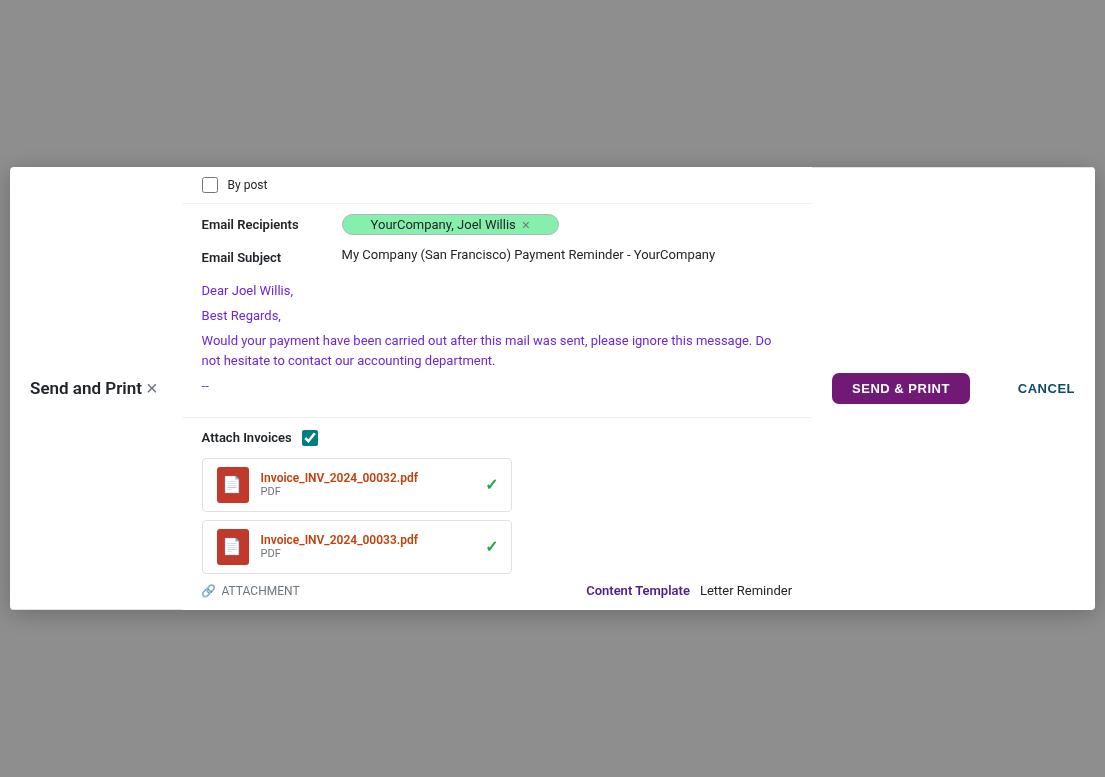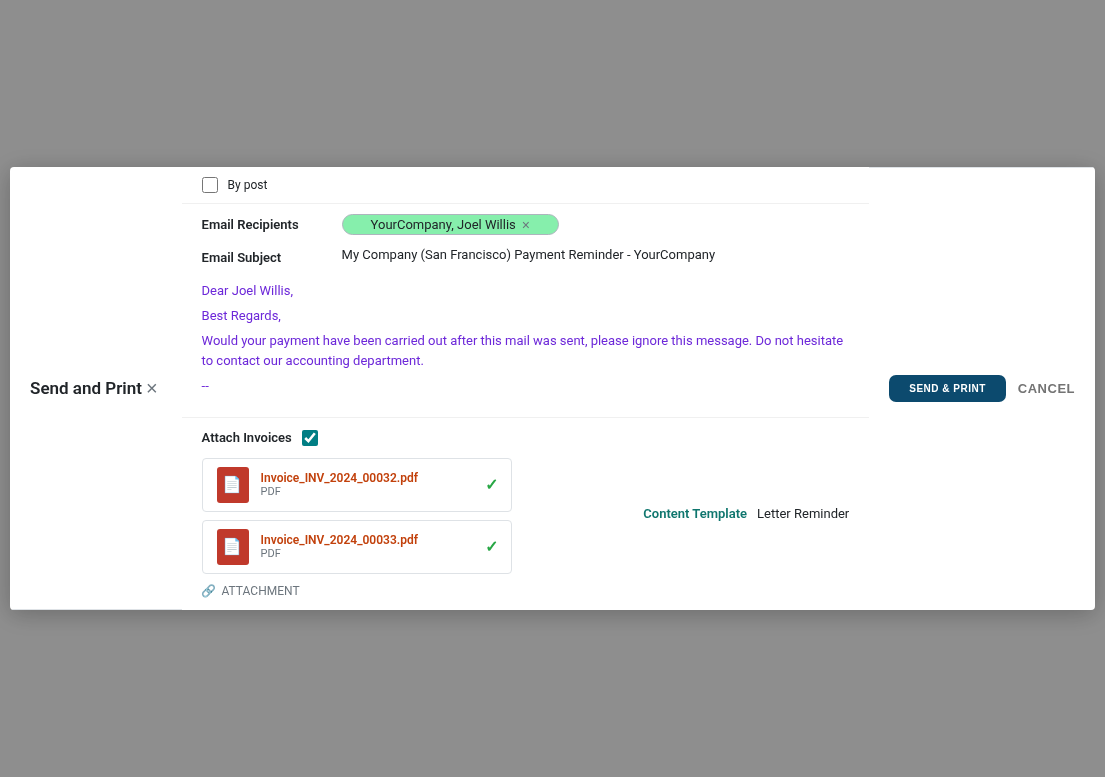--- a/index.html
+++ b/index.html
@@ -148,21 +148,21 @@
       margin-right: 10px;
     }
     .attach-checkbox {
       width: 16px;
       height: 16px;
       accent-color: #017e84;
       cursor: pointer;
     }
     .attach-meta-row {
       display: flex;
-      align-items: center;
+      align-items: flex-end;
       justify-content: space-between;
     }
     .invoices-list {
       display: flex;
       flex-direction: column;
       gap: 8px;
     }
     .invoice-item {
       display: flex;
       align-items: center;
@@ -215,21 +215,21 @@
       font-weight: bold;
     }
     .content-template-section {
       display: flex;
       align-items: center;
       gap: 10px;
     }
     .content-template-label {
       font-weight: 600;
       font-size: 13px;
-      color: #0f766e;
+      color: #4c1d95;
     }
     .content-template-value {
       font-size: 13px;
       color: #212529;
     }
     .attachment-link {
       display: flex;
       align-items: center;
       gap: 5px;
       color: #6c757d;
@@ -244,40 +244,41 @@
     
     .modal-footer {
       display: flex;
       align-items: center;
       gap: 12px;
       padding: 12px 20px;
       border-top: 1px solid #dee2e6;
       flex-shrink: 0;
     }
     .btn-send-print {
-      background: #0c4a6e;
+      background: #701a75;
       color: white;
       border: none;
       padding: 8px 20px;
-      font-size: 10px;
+      font-size: 13px;
       font-weight: 700;
       border-radius: 7px;
       cursor: pointer;
       text-transform: uppercase;
       letter-spacing: 0.5px;
     }
     .btn-cancel {
       background: none;
       border: none;
-      color: #737373;
+      color: #0c4a6e;
       font-size: 13px;
       font-weight: 600;
       cursor: pointer;
       text-transform: uppercase;
       letter-spacing: 0.5px;
+      margin-left: 36px;
     }
     
     .modal-body::-webkit-scrollbar { width: 12px; }
     .modal-body::-webkit-scrollbar-track { background: #f1f1f1; }
     .modal-body::-webkit-scrollbar-thumb { background: #c1c1c1; border-radius: 2px; }
   </style>
 </head>
 <body>
 
 <div class="modal-overlay">

